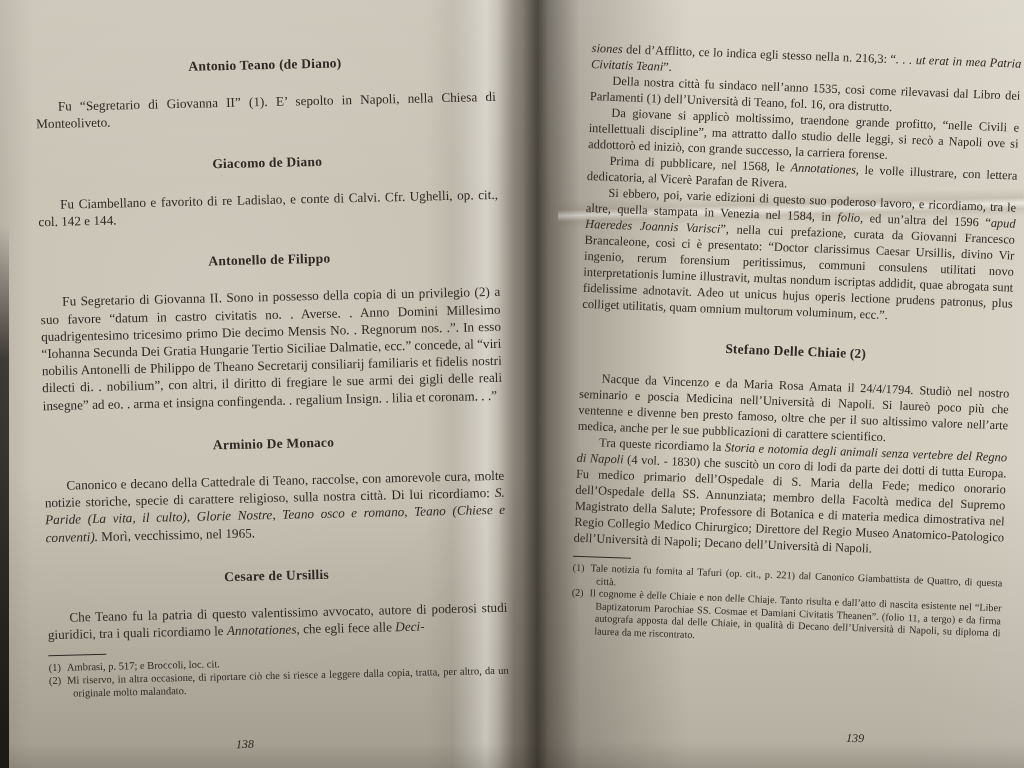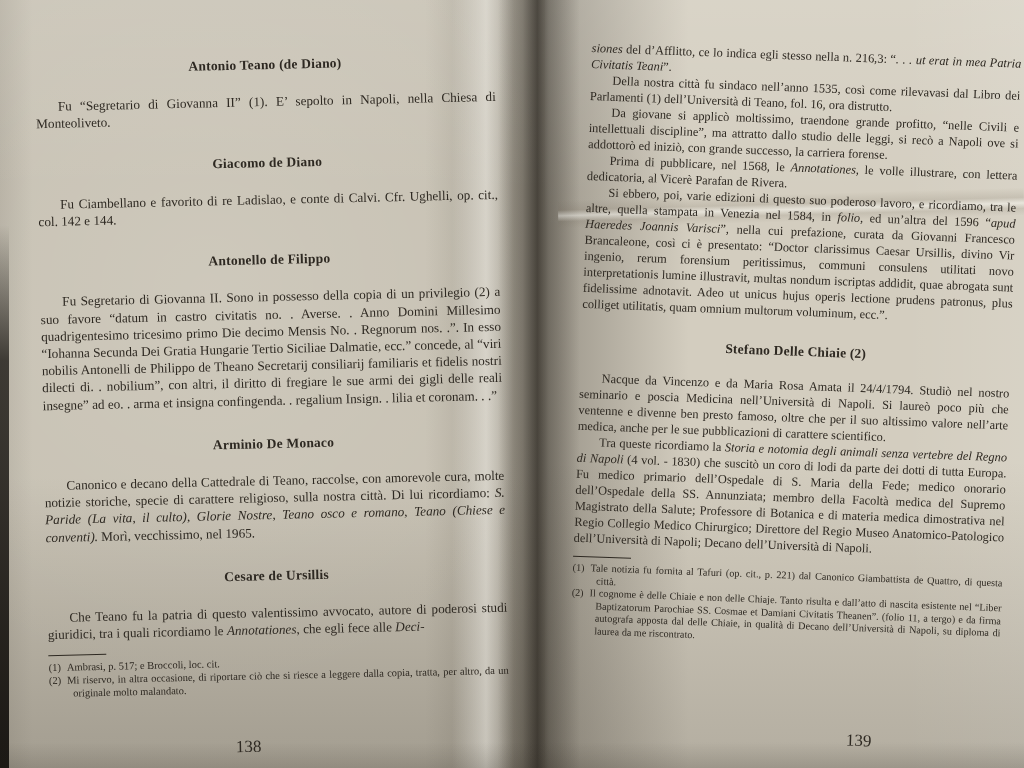--- a/index.html
+++ b/index.html
@@ -37,21 +37,21 @@
   .page > h2:first-child{margin-top:0;}
   .page p{margin:0;text-align:justify;}
   .page p.ind{text-indent:22px;}
   .it{font-style:italic;}
   .fnblock{margin-top:12px;font-size:10.5px;line-height:13px;}
   .page-right .fnblock{font-size:10.2px;line-height:12.5px;margin-top:10px;}
   .fnblock::before{content:"";display:block;width:58px;border-top:1px solid var(--ink,#2e2922);margin-bottom:5px;}
   .fn{padding-left:24px;text-indent:-24px;text-align:justify;}
   .fnm{margin-right:6px;}
 
-  .pagenum{position:absolute;font-size:17px;color:var(--ink,#2e2922);}
+  .pagenum{position:absolute;font-size:12px;color:var(--ink,#2e2922);font-style:italic;}
   .pn-left{left:236px;top:737px;transform:rotate(-1deg);}
   .pn-right{left:846px;top:731px;transform:rotate(2deg);}
 </style>
 </head>
 <body>
 
 <div class="photo">
   <div class="page-bg left"></div>
   <div class="page-bg right"></div>
   <div class="curl"></div>

